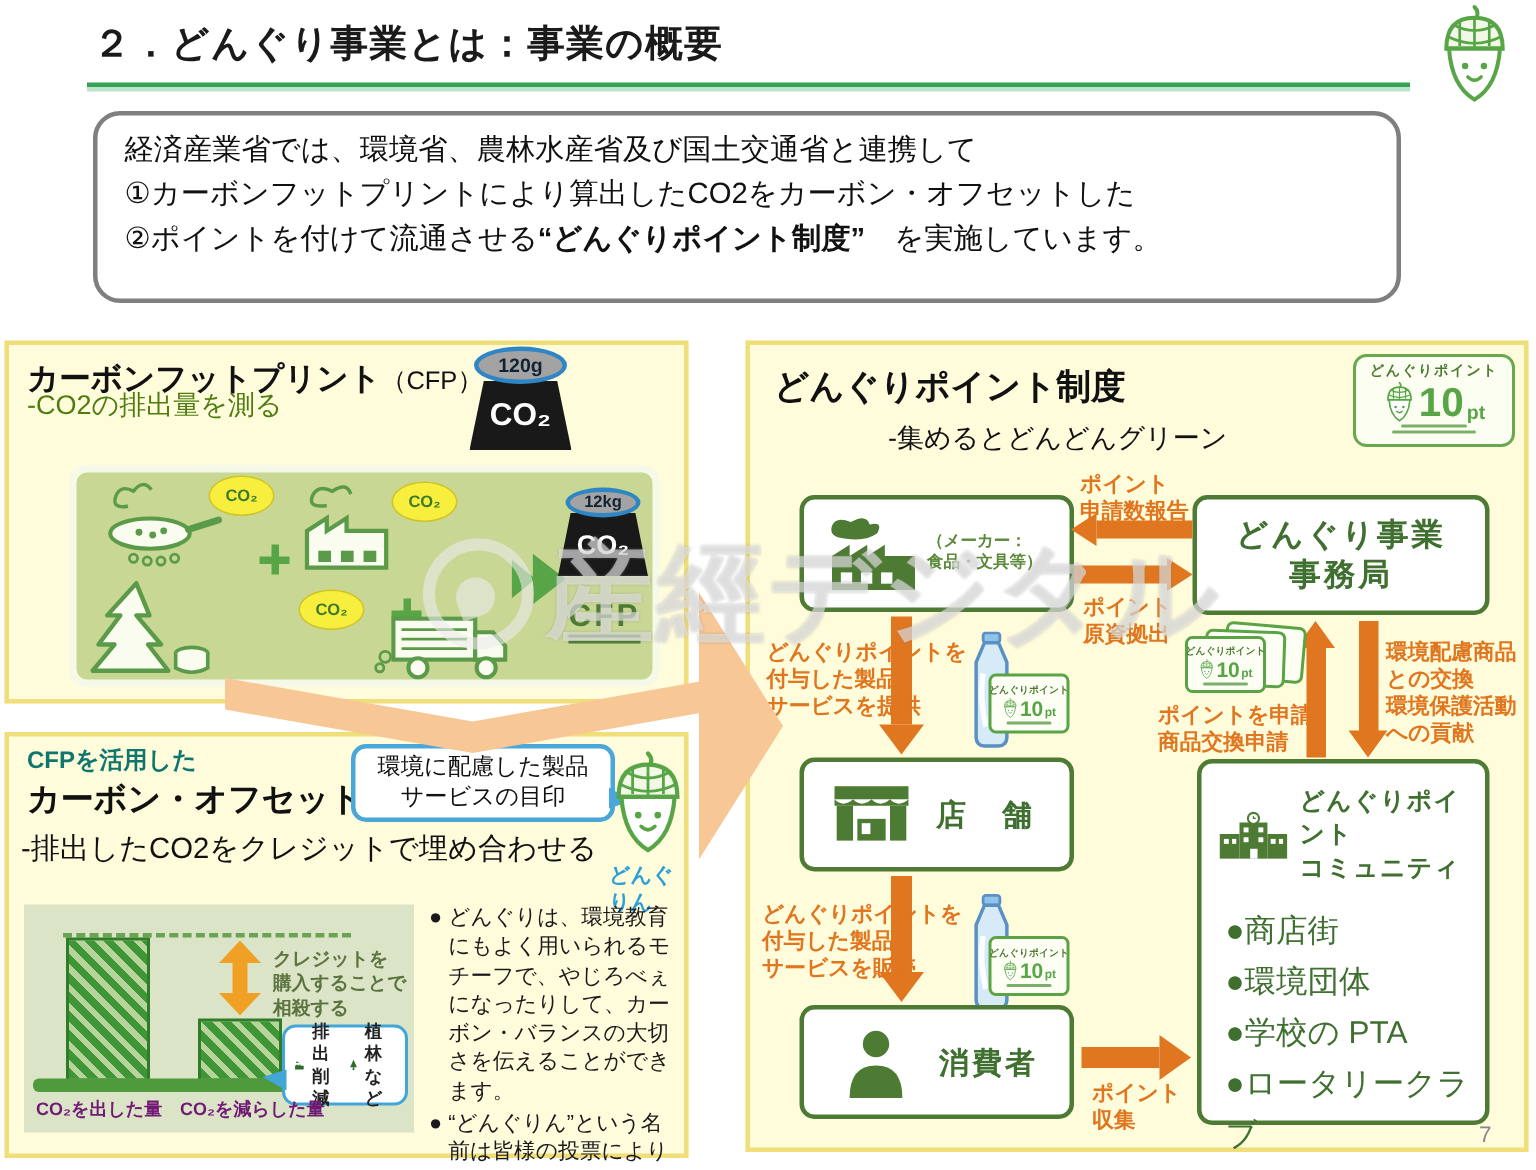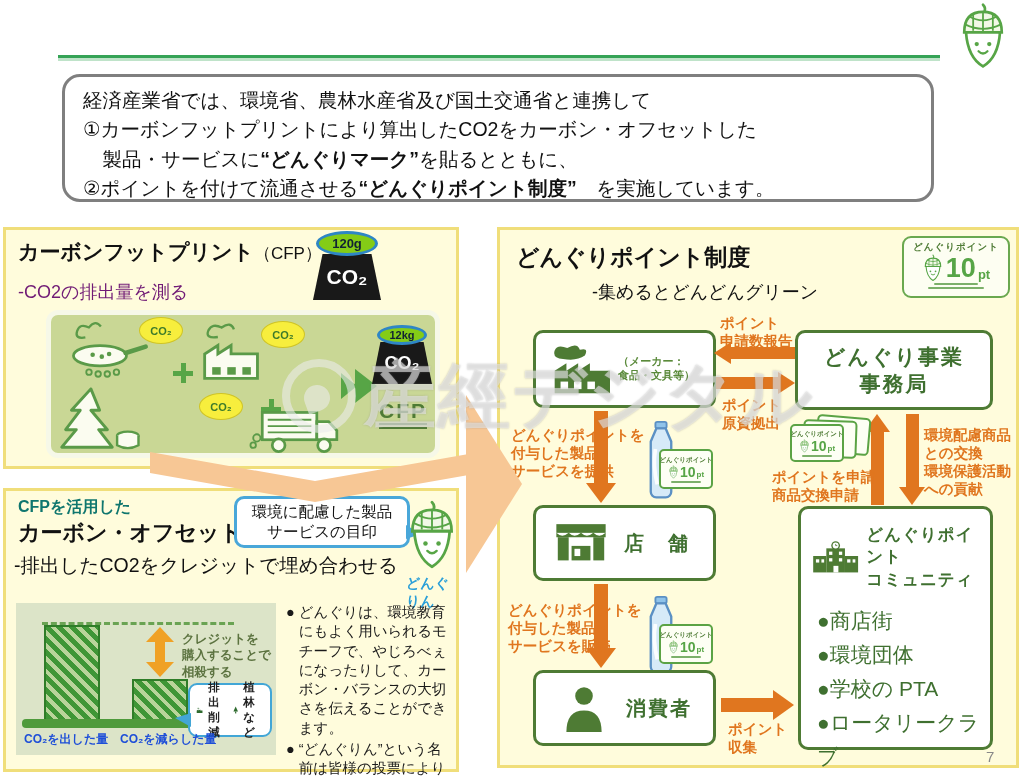--- a/index.html
+++ b/index.html
@@ -22,25 +22,25 @@
 
   
   .ybox{background:var(--pyellow);border:3px solid var(--byellow);padding-left:42px;}
   .cfp-box{left:3px;top:227px;width:456px;height:242px;}
   .off-box{left:3px;top:488px;width:456px;height:284px;overflow:visible;}
   .pts-panel{left:497px;top:227px;width:522px;height:541px;}
 
   .cfp-title{left:12px;top:8px;}
   .cfp-title .t1{font-size:21px;font-weight:bold;color:#111;}
   .cfp-title .t2{font-size:17px;color:#111;}
-  .cfp-sub{left:12px;top:50px;font-size:18px;color:#701a75;}
+  .cfp-sub{left:12px;top:28px;font-size:18px;color:#4d7c0f;}
 
   
   .w-tab{background:#2e86c5;border-radius:2px;}
-  .w-ellipse{border:3px solid #2e86c5;border-radius:50%;background:#84cc16;color:#123;
+  .w-ellipse{border:3px solid #2e86c5;border-radius:50%;background:#a3a3a3;color:#123;
     font-weight:bold;display:flex;align-items:center;justify-content:center;}
   .w-body{background:#191919;color:#fff;font-weight:bold;display:flex;align-items:center;justify-content:center;
     clip-path:polygon(14% 0,86% 0,100% 100%,0 100%);}
 
   .green-panel{left:40px;top:80px;width:394px;height:148px;background:var(--panelg);
     border:5px solid #f6f8e8;border-radius:12px;}
   .co2-bub{background:#f7ee3d;border:1px solid #cfc427;border-radius:50%;color:#3c7a2a;
     font-weight:bold;font-size:11px;display:flex;align-items:center;justify-content:center;}
   .plus{width:20px;height:20px;}
   .plus::before,.plus::after{content:'';position:absolute;background:#57a546;}
@@ -71,21 +71,21 @@
   .dash{border-top:3px dashed #6aa353;}
   .baseline{background:#4f9a3c;border-radius:4px;}
   .varrow-shaft{background:#f0a125;}
   .varrow-head{width:0;height:0;}
   .credit-note{font-size:12.5px;font-weight:bold;color:#5c7340;line-height:1.3;}
   .legend-bubble{border:2.5px solid #42a6d6;border-radius:9px;background:#ffffff;padding:5px 6px;
     display:flex;flex-direction:row;gap:4px;}
   .legend-bubble::before{content:'';position:absolute;left:-15px;bottom:8px;width:0;height:0;
     border-top:5px solid transparent;border-bottom:9px solid transparent;border-right:16px solid #42a6d6;}
   .legend-row{display:flex;align-items:center;gap:5px;font-size:11.5px;font-weight:bold;color:#222;}
-  .xlab{font-size:12px;font-weight:bold;color:#1d4ed8;}
+  .xlab{font-size:12px;font-weight:bold;color:#701a75;}
   .bullets{left:280px;top:112px;width:170px;font-size:14.5px;color:#1a1a1a;line-height:1.33;}
   .brow{display:flex;gap:4px;margin-bottom:2px;}
   .bmark{flex:0 0 auto;}
 
   
   .pts-title{left:16px;top:12px;font-size:23px;font-weight:bold;color:#111;}
   .pts-sub{left:92px;top:50px;font-size:18px;color:#111;}
 
   .badge{border:2.5px solid #6aa84f;border-radius:9px;background:#fdfef2;
     display:flex;flex-direction:column;align-items:center;padding-top:3px;}
@@ -144,29 +144,29 @@
       <path d="M6 60 V33 l14 -9 v9 l14 -9 v9 l14 -9 v9 h24 v27 z" fill="#4e7b34"></path>
       <rect x="13" y="46" width="9" height="9" fill="#fff"></rect>
       <rect x="29" y="46" width="9" height="9" fill="#fff"></rect>
       <rect x="45" y="46" width="9" height="9" fill="#fff"></rect>
     </g>
   </defs>
 </svg>
 
 <div class="page">
 
+  <div class="abs slide-title">２．どんぐり事業とは：事業の概要</div>
   <div class="abs title-rule"></div>
   <svg class="abs" style="left:952px;top:2px" width="62" height="68" viewBox="0 0 60 76">
       <use href="#acorn-sym"></use>
     </svg>
 
   <div class="abs intro-box">
     <div>経済産業省では、環境省、農林水産省及び国土交通省と連携して</div>
     <div>①カーボンフットプリントにより算出したCO2をカーボン・オフセットした</div>
-    <div><span>　製品・サービスに</span><b>“どんぐりマーク”</b><span>を貼るとともに、</span></div>
     <div><span>②ポイントを付けて流通させる</span><b>“どんぐりポイント制度”</b><span>　を実施しています。</span></div>
   </div>
 
   <div class="abs ybox cfp-box">
     <div class="abs cfp-title">
       <span class="t1">カーボンフットプリント</span><span class="t2">（CFP）</span>
     </div>
     <div class="abs cfp-sub">-CO2の排出量を測る</div>
 
     <div class="abs" style="left:305px;top:1px;width:72px;height:74px">

